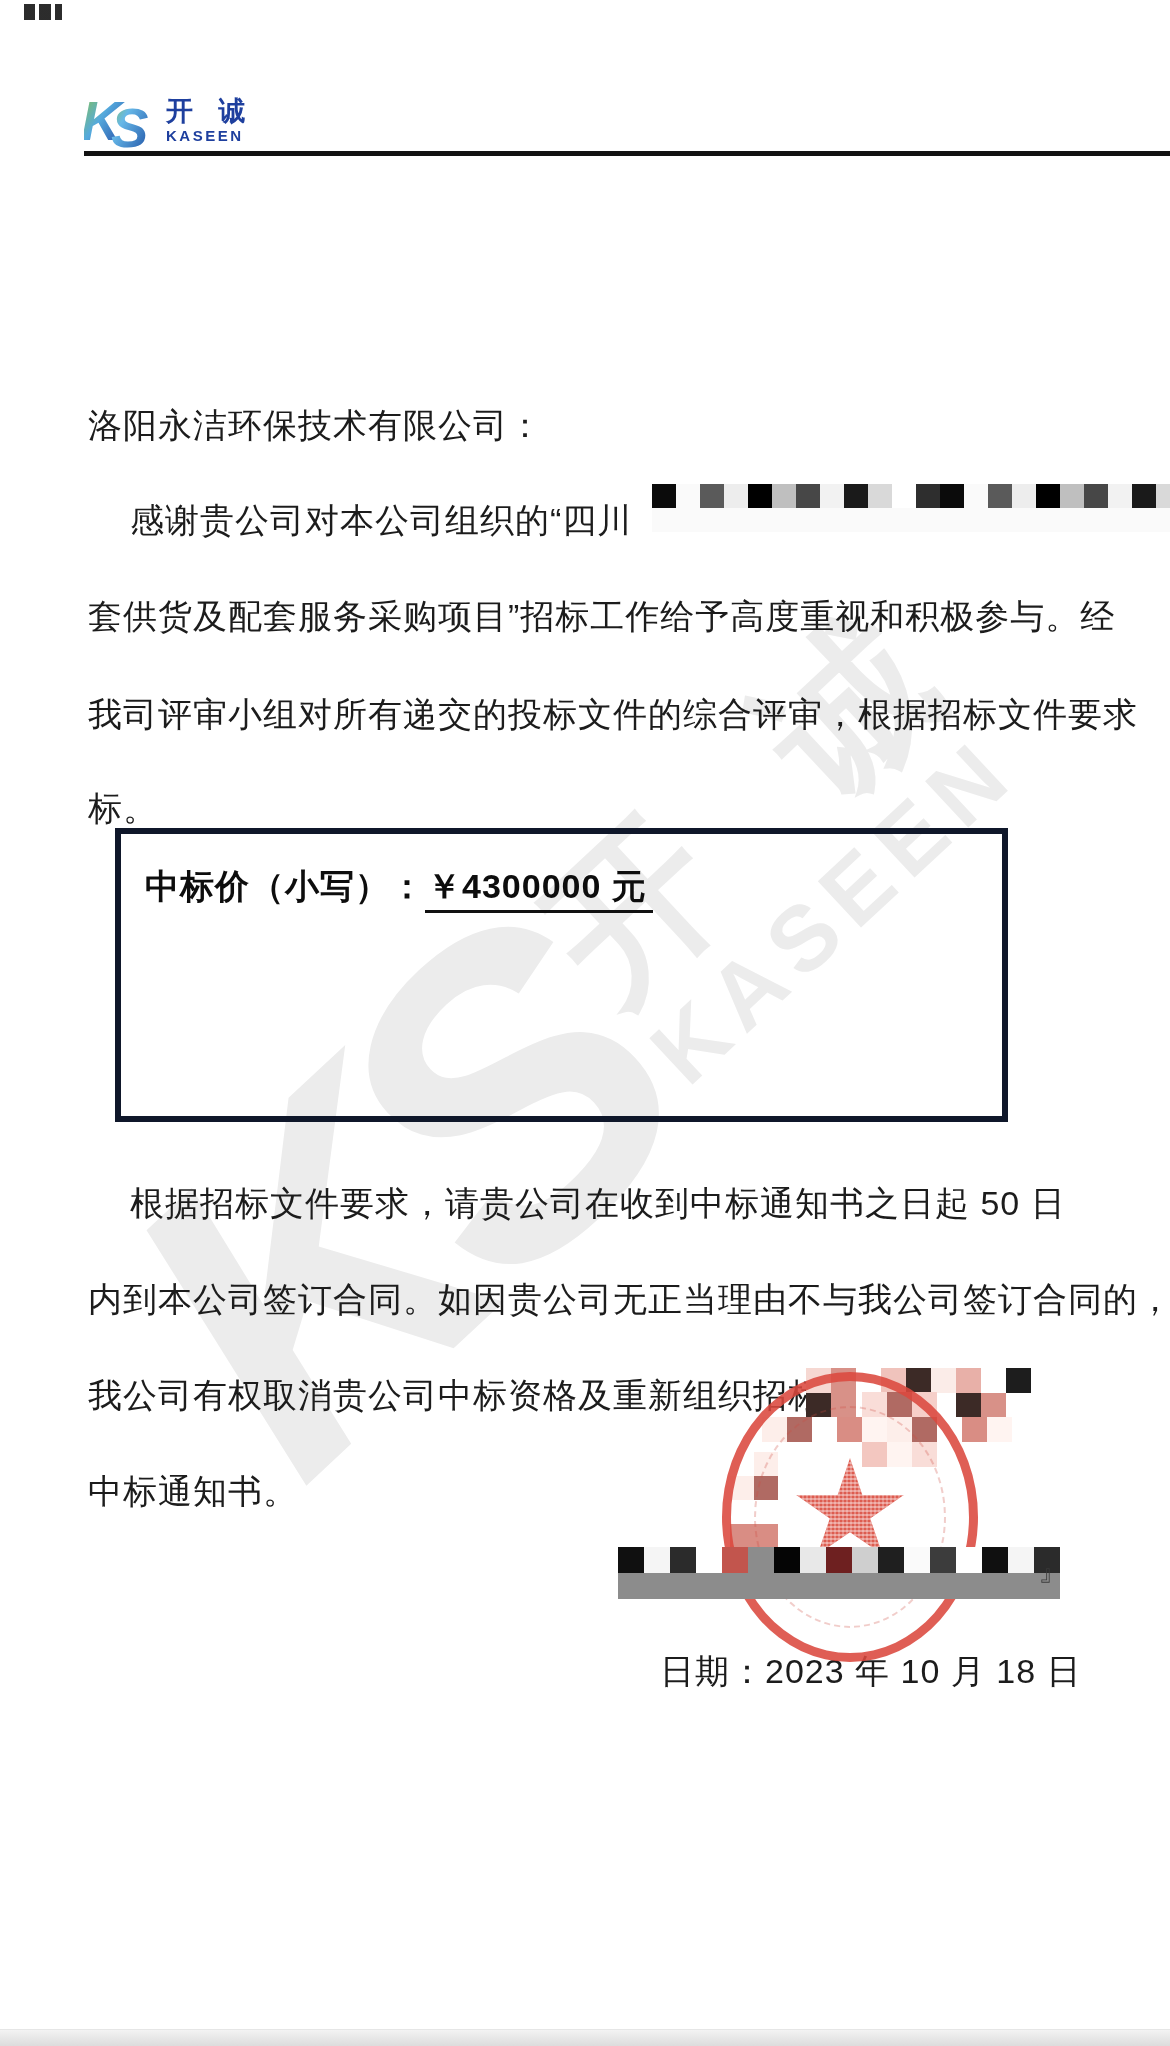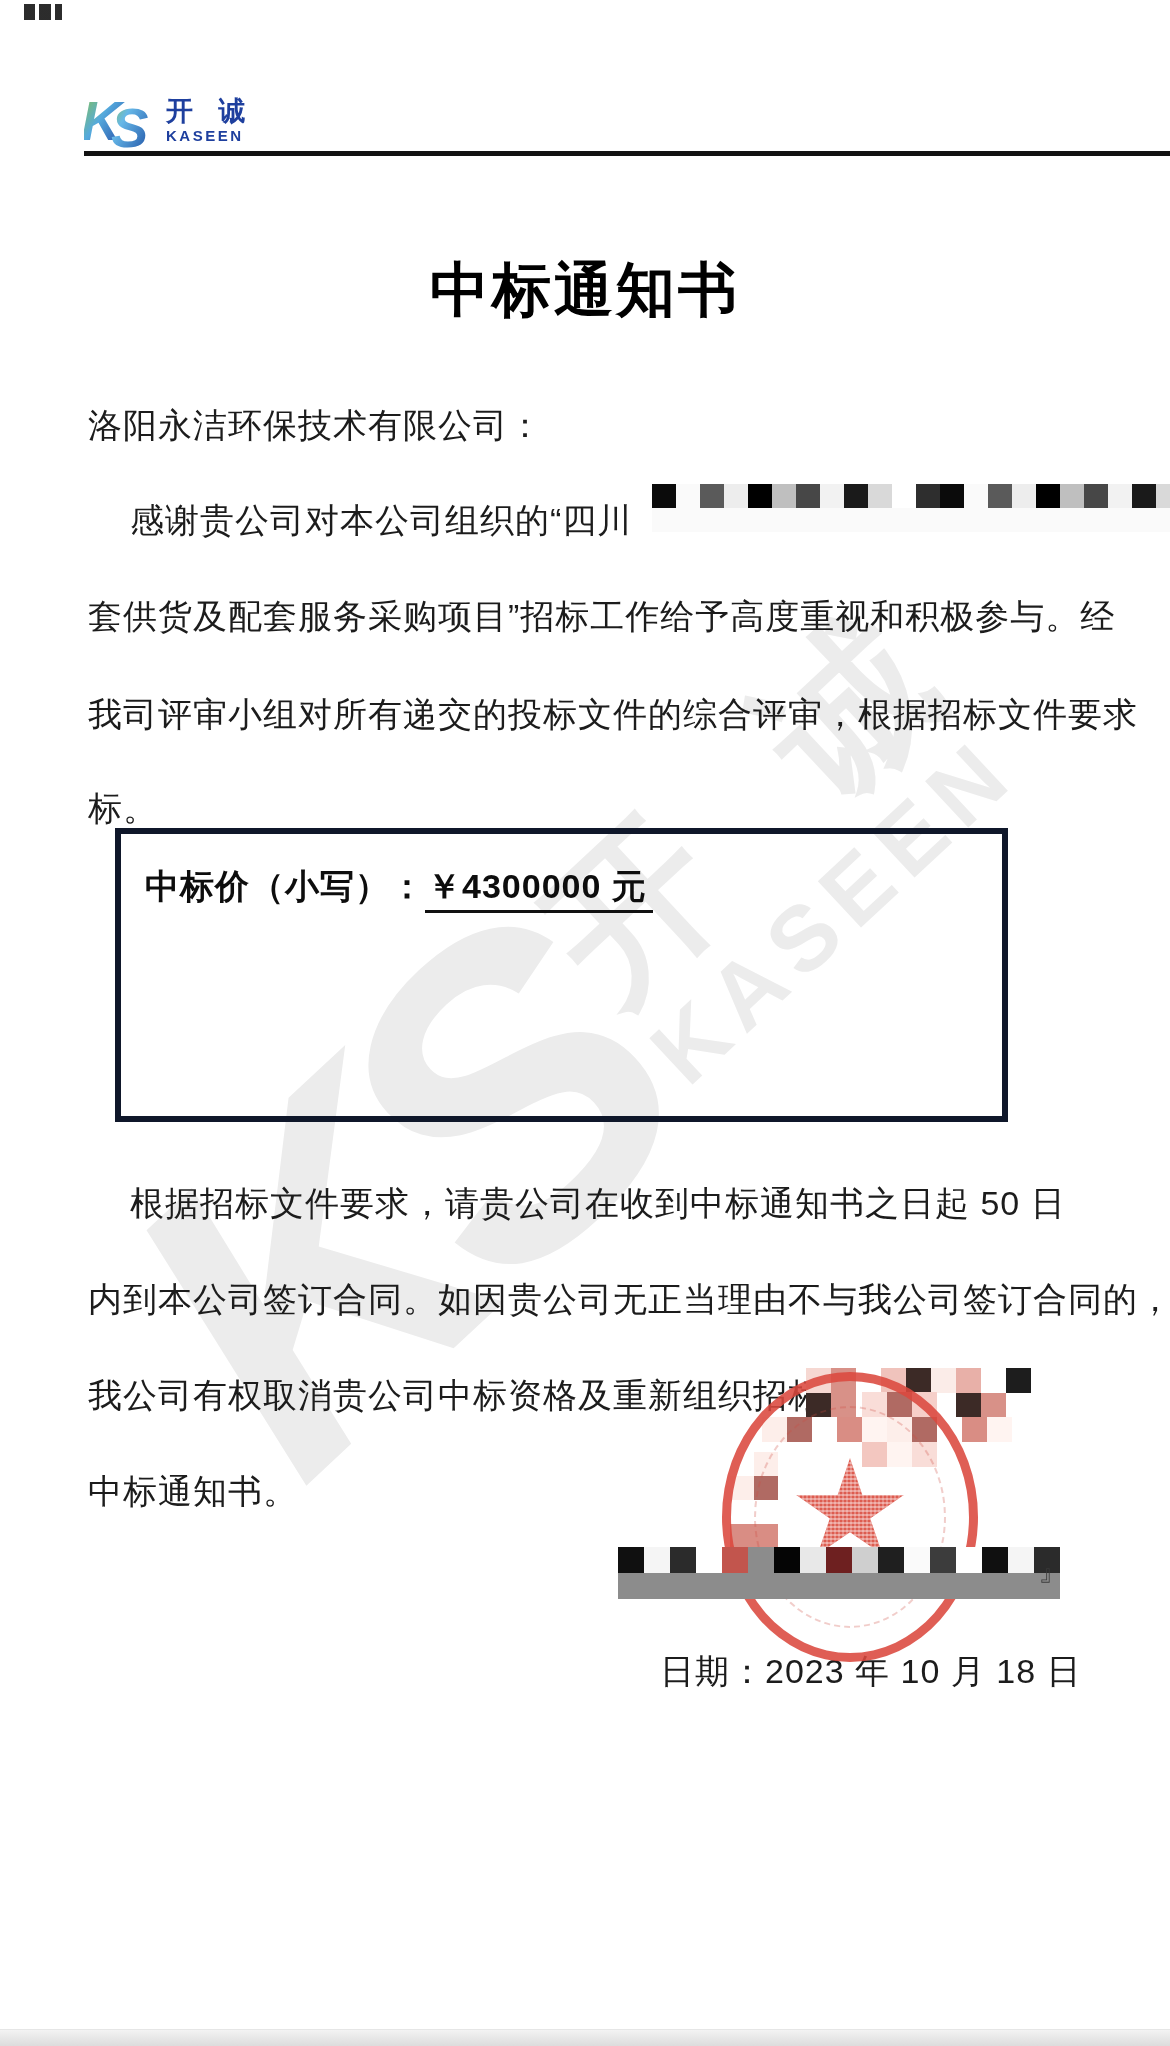--- a/index.html
+++ b/index.html
@@ -86,21 +86,20 @@
       <text x="-3" y="50" font-size="56" font-weight="900" font-style="italic" fill="url(#gK)">K</text>
       <text x="27" y="57" font-size="56" font-weight="900" font-style="italic" fill="url(#gS)">S</text>
     </svg>
     <div class="logo-text">
       <span class="logo-cn">开 诚</span>
       <span class="logo-en">KASEEN</span>
     </div>
   </div>
   <div class="rule"></div>
 
-  <h1 class="title">中标通知书</h1>
 
   <div class="line" style="left:88px;top:403px;">洛阳永洁环保技术有限公司：</div>
   <div class="line" style="left:88px;top:594px;">套供货及配套服务采购项目”招标工作给予高度重视和积极参与。经</div>
   <div class="line" style="left:130px;top:498px;">感谢贵公司对本公司组织的“四川</div>
   <div class="line" style="left:88px;top:692px;">我司评审小组对所有递交的投标文件的综合评审，根据招标文件要求</div>
   <div class="line" style="left:88px;top:786px;">标。</div>
 
   <div class="price-box">
     <div class="box-row" style="left:24px;top:30px;">
       <span>中标价（小写）：</span><span class="u">￥4300000 元</span>

